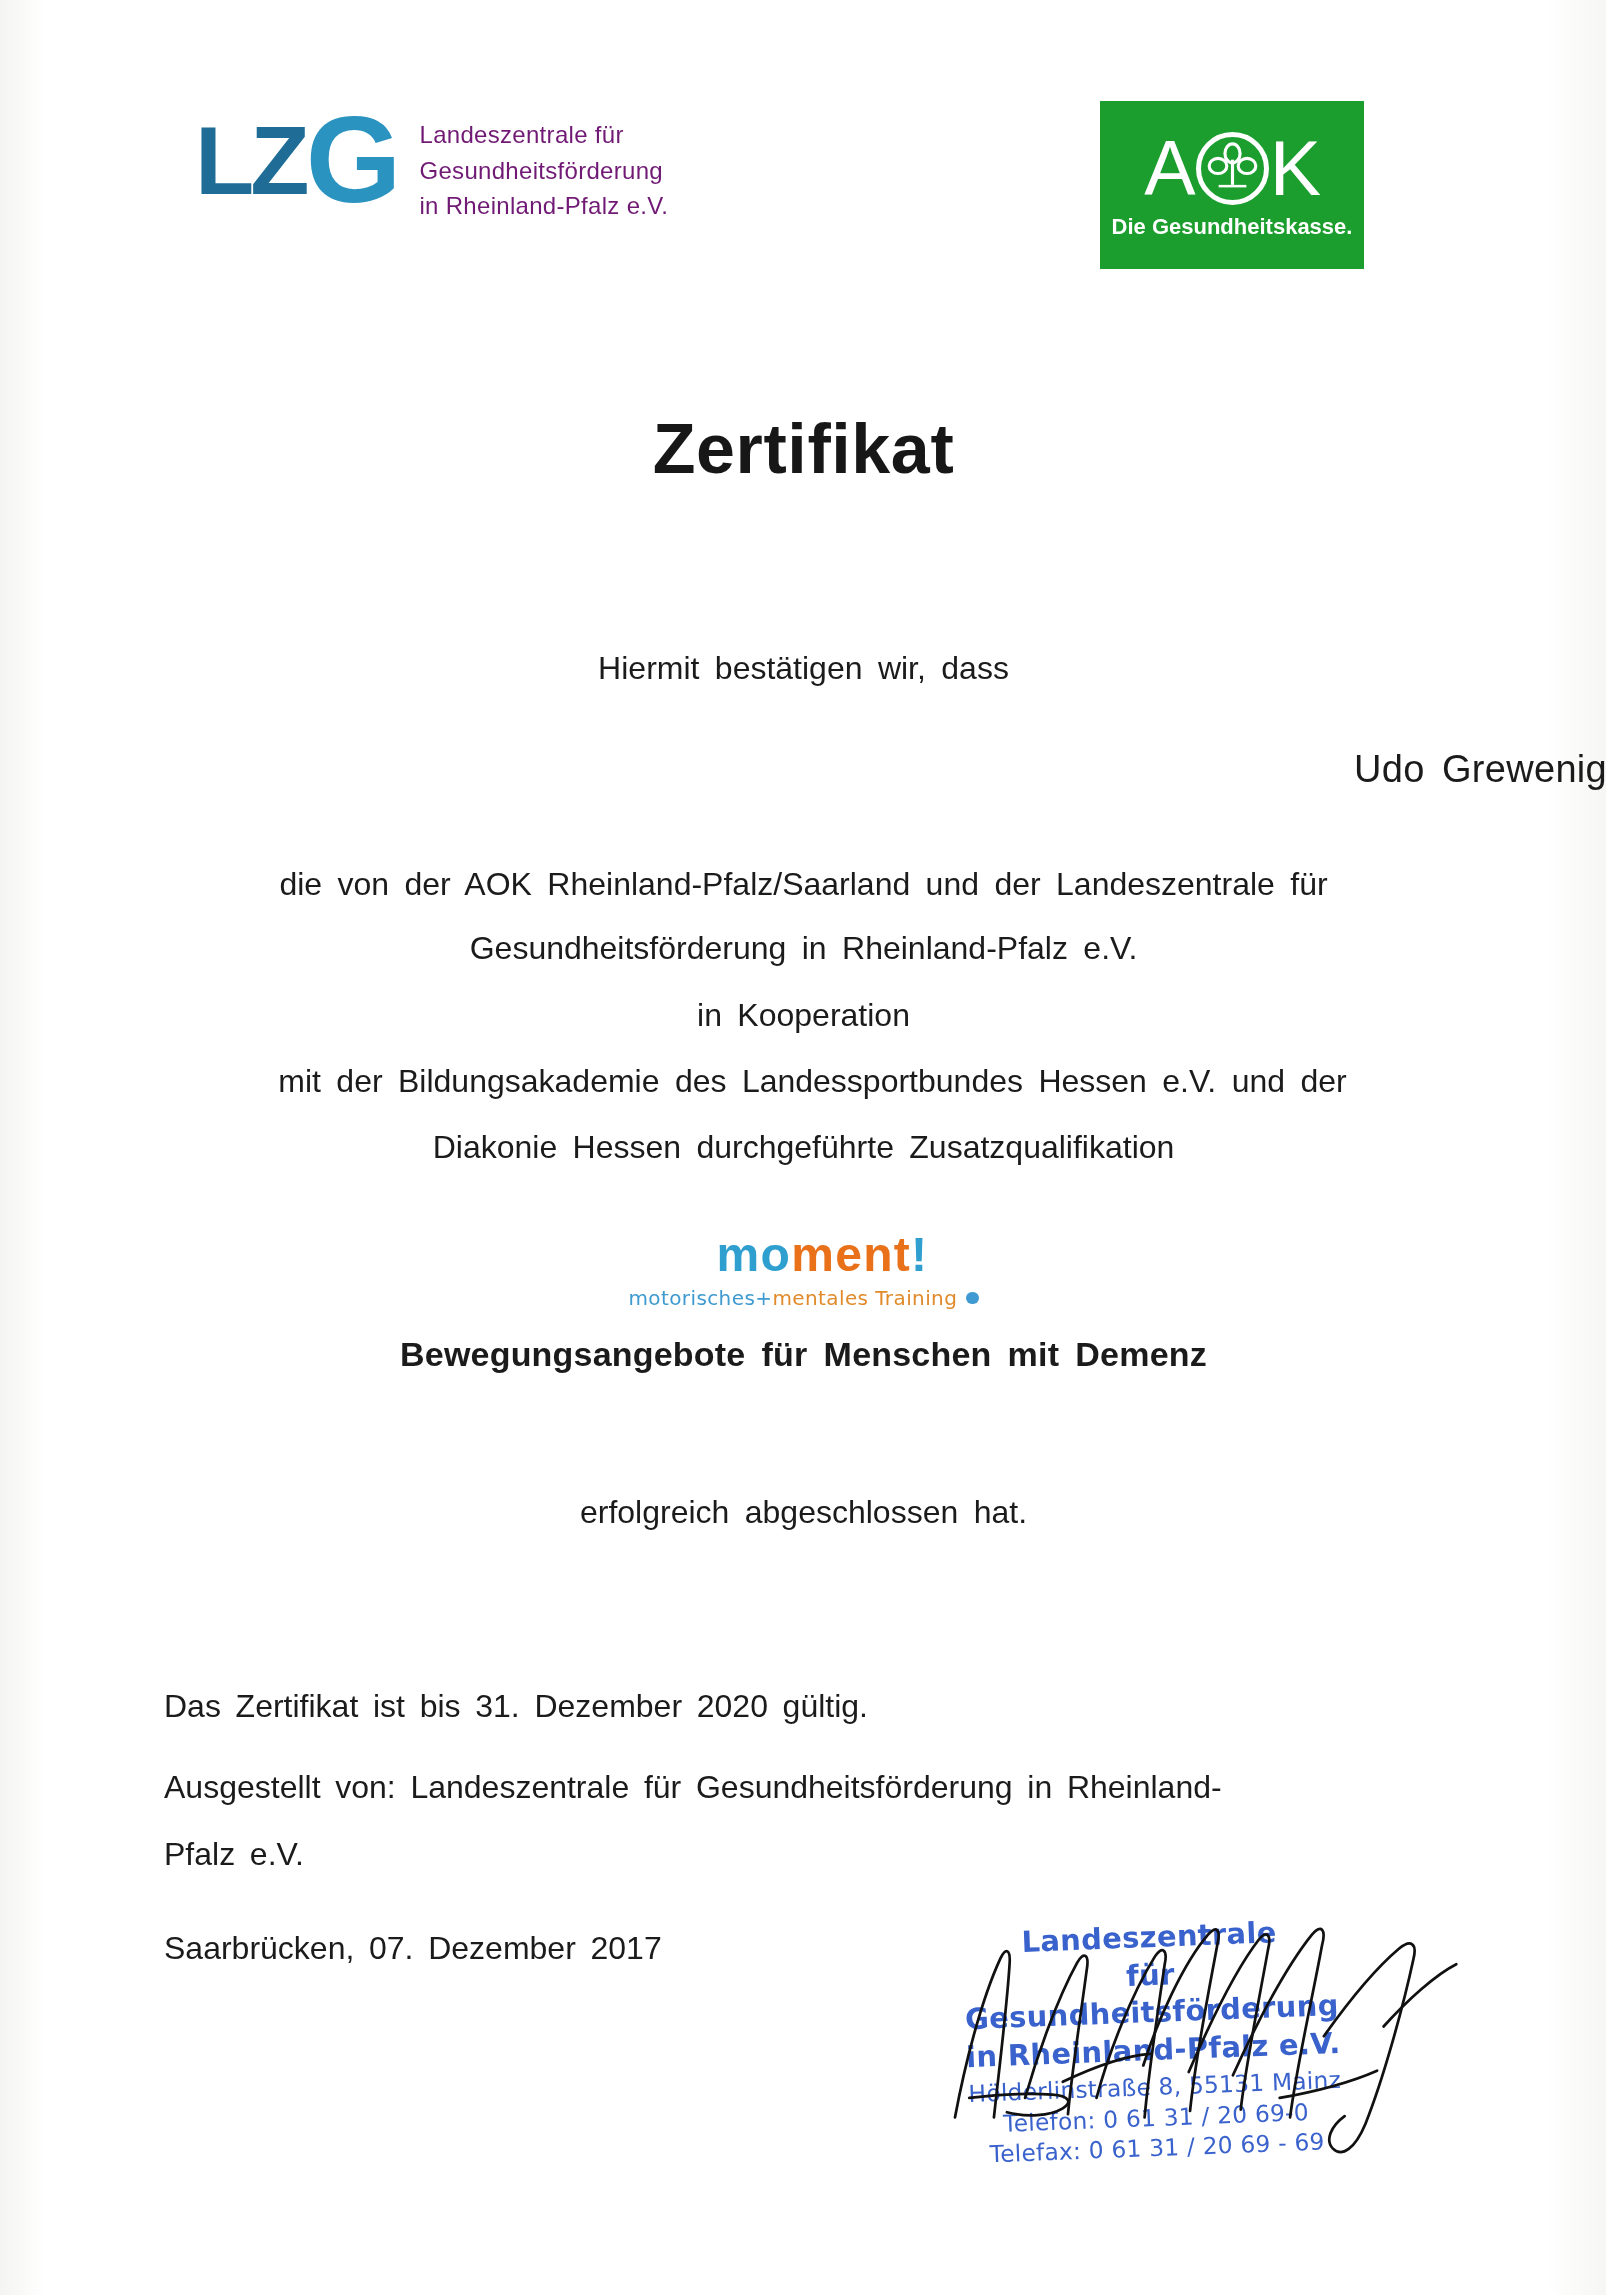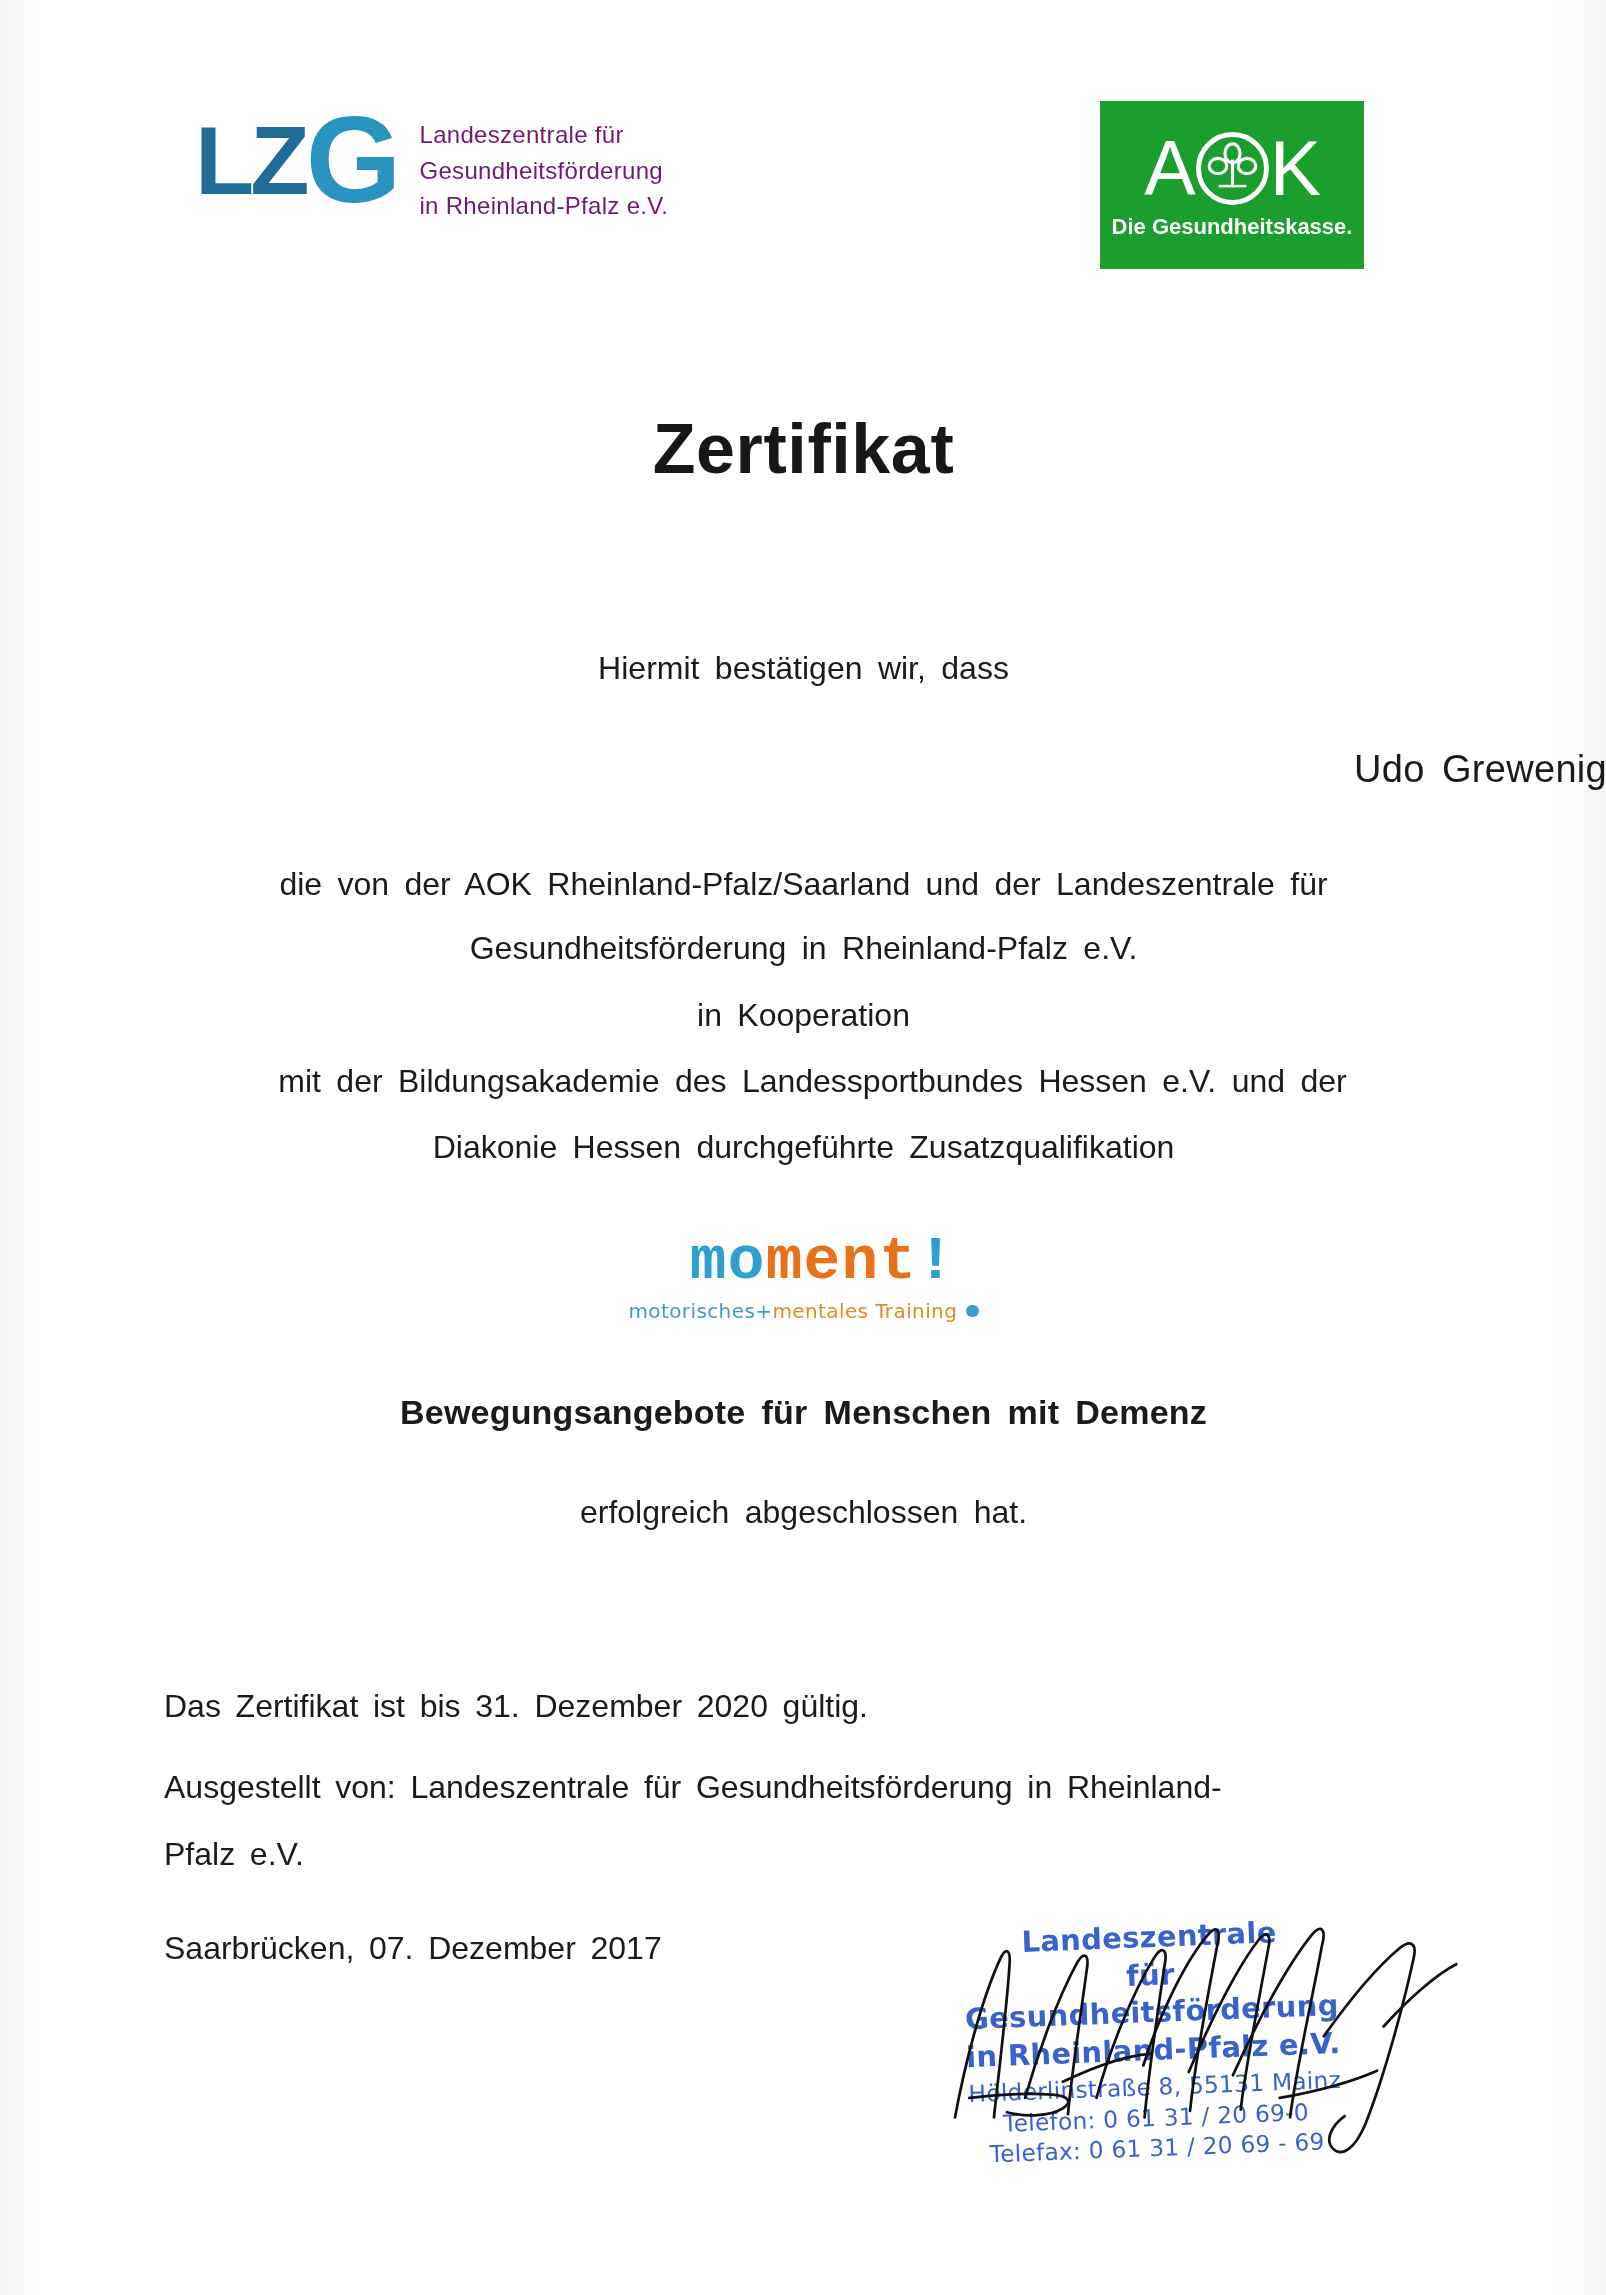--- a/index.html
+++ b/index.html
@@ -136,22 +136,22 @@
 
   
   #moment-logo {
     position: absolute;
     left: 0;
     top: 1231px;
     width: 1607px;
     text-align: center;
   }
   .moment-word {
-    font-family: Liberation Mono, monospace;
-    font-size: 61px;
+    font-family: Liberation Sans, sans-serif;
+    font-size: 48px;
     font-weight: bold;
     letter-spacing: 1.3px;
     line-height: 1;
     padding-left: 38px;
   }
   .m-blue { color: #2f9fd0; }
   .m-orange { color: #e8711a; }
   .m-bang { color: #2f9fd0; font-weight: bold; }
   .moment-tag {
     margin-top: 6.5px;
@@ -167,21 +167,21 @@
     height: 12.3px;
     border-radius: 50%;
     background: #3e9ad0;
     vertical-align: middle;
     margin-left: 9px;
     position: relative;
     top: -1.3px;
   }
 
   #line-subtitle {
-    top: 1393px;
+    top: 1335px;
     font-size: 34px;
     font-weight: bold;
     letter-spacing: 0.2px;
   }
   #line-erfolgreich {
     top: 1494px;
     font-size: 32px;
     text-align: center;
   }
 

